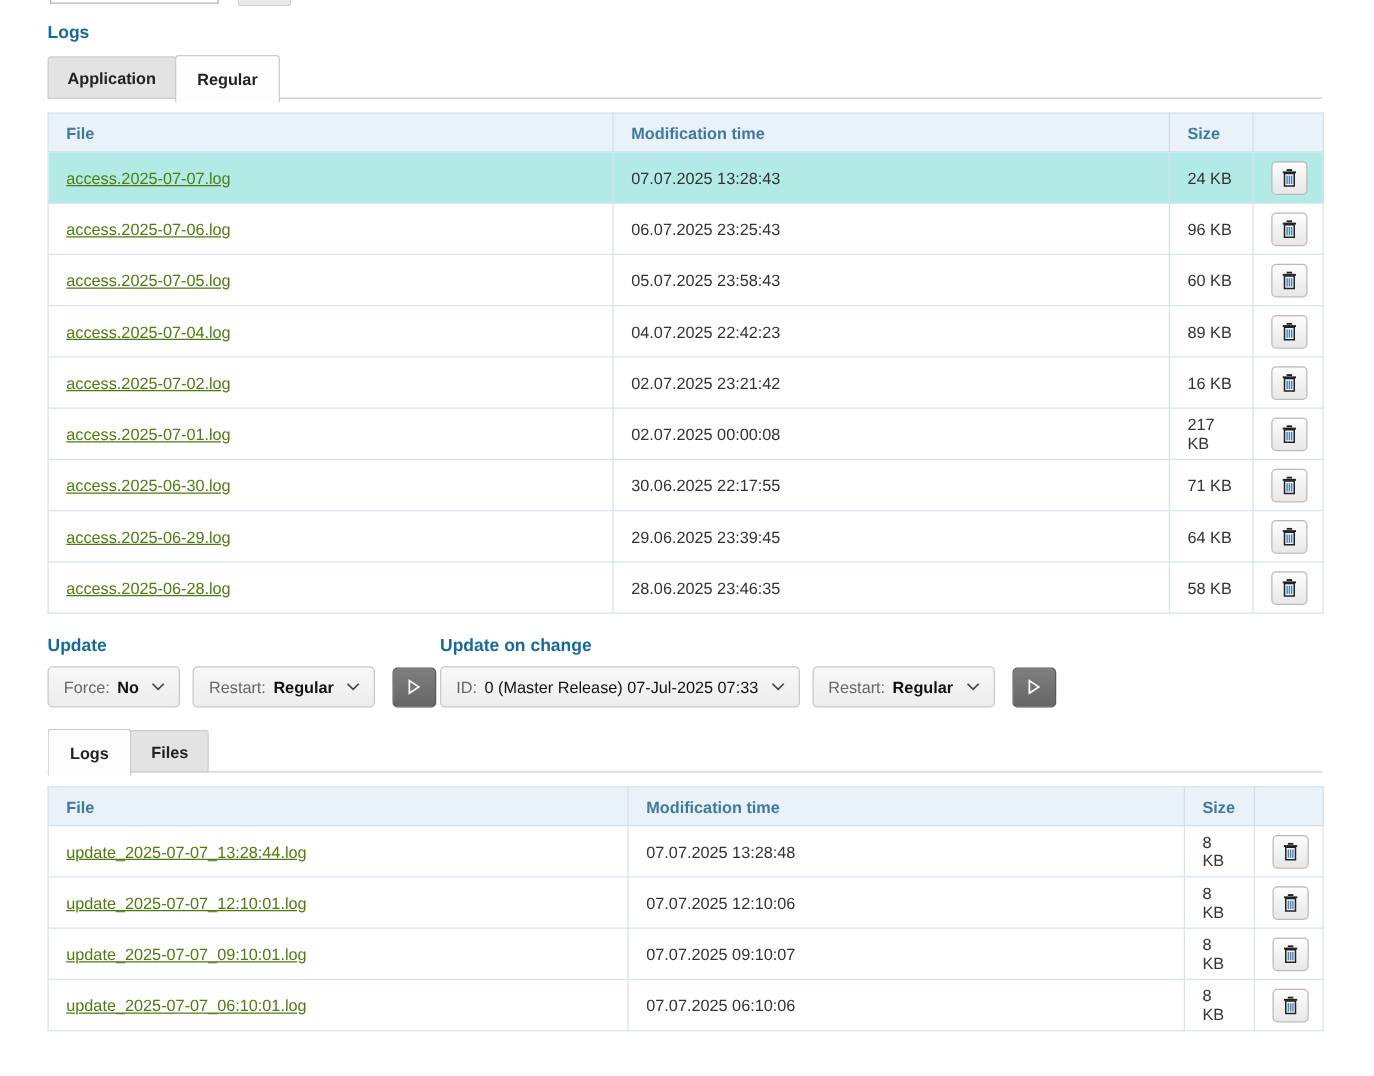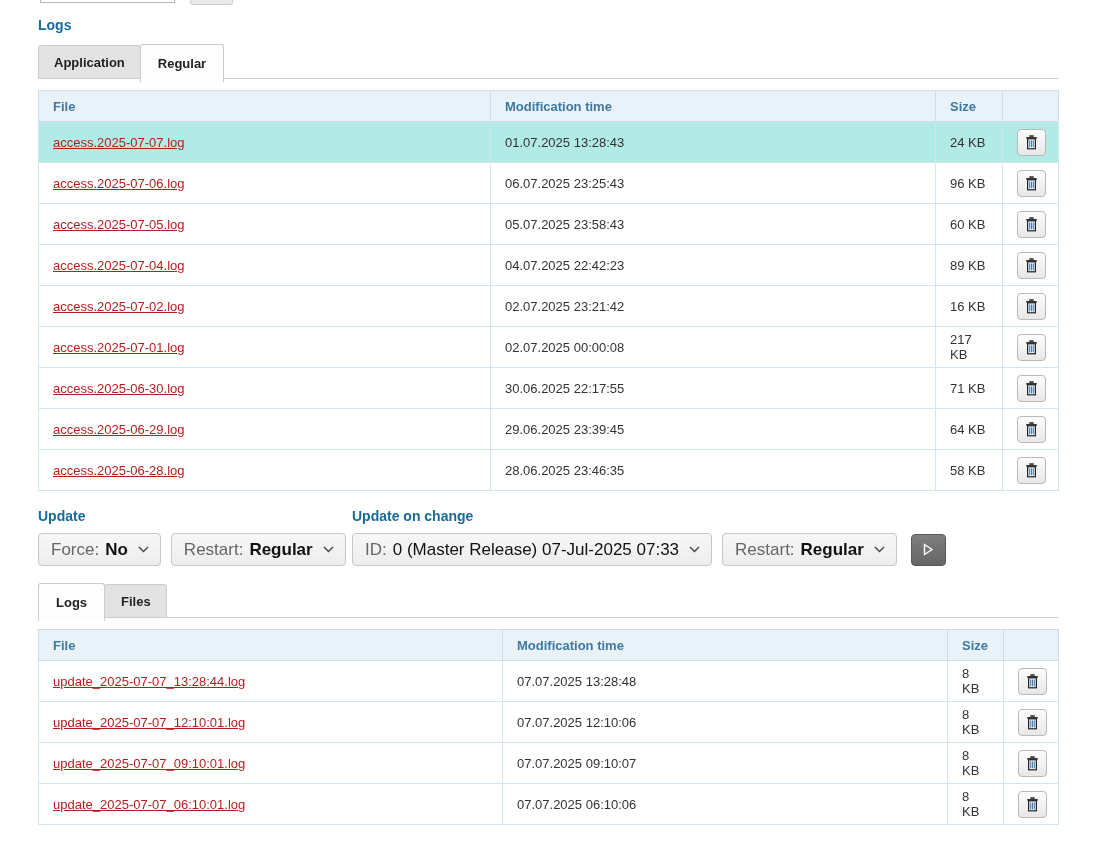--- a/index.html
+++ b/index.html
@@ -61,41 +61,41 @@
     background: #e9f2f9; color: #3e79a1; font-weight: bold;
     text-align: left; height: 31px; padding: 0 14px;
     border: 1px solid #cddfec;
   }
   table.logtable td {
     height: 41px; padding: 0 14px; border: 1px solid #d6e4ee;
     background: #fff; vertical-align: middle; color: #333;
   }
   table.logtable tr.highlight td { background: #b2ebe5; }
   table.logtable a {
-    color: #b91c1c; text-decoration: underline; cursor: pointer;
+    color: #4d7c0f; text-decoration: underline; cursor: pointer;
   }
   td.col-del, th.col-del { padding: 0; text-align: center; }
 
   .del-btn {
     width: 29px; height: 27px; border: 1px solid #b9b9b9; border-radius: 4px;
     background: linear-gradient(#fdfdfd, #e7e7e7);
     display: inline-flex; align-items: center; justify-content: center;
     cursor: pointer; vertical-align: middle;
   }
 
   
   .update-row { display: flex; margin-top: 17px; }
   .update-group-1 { width: 314px; flex: 0 0 314px; }
   .controls { display: flex; align-items: center; margin-top: 9px; }
 
   .dropdown {
     display: inline-flex; align-items: center; height: 33px;
     padding: 0 11px 0 12px; border: 1px solid #c6c6c6; border-radius: 4px;
     background: linear-gradient(#f7f7f7, #ededed);
-    font-size: 17px; cursor: pointer; white-space: nowrap;
+    font-size: 13px; cursor: pointer; white-space: nowrap;
   }
   .dd-label { color: #666; margin-right: 6px; }
   .dd-value { color: #111; font-weight: bold; margin-right: 10px; }
   .dd-value.normal { font-weight: normal; }
   .chevron { display: inline-flex; }
 
   .play-btn {
     width: 35px; height: 32px; border: 1px solid #585858; border-radius: 4px;
     background: linear-gradient(#7f7f7f, #656565);
     display: inline-flex; align-items: center; justify-content: center;
@@ -133,21 +133,21 @@
       <tr>
         <th>File</th>
         <th>Modification time</th>
         <th>Size</th>
         <th class="col-del"></th>
       </tr>
     </thead>
     <tbody>
   <tr class="highlight">
     <td class="col-file"><a href="#">access.2025-07-07.log</a></td>
-    <td class="col-mtime">01.07.2025 13:28:43</td>
+    <td class="col-mtime">07.07.2025 13:28:43</td>
     <td class="col-size">24 KB</td>
     <td class="col-del"><button class="del-btn">
   <svg width="13" height="15" viewBox="0 0 13 15" aria-hidden="true">
     <rect x="2.6" y="3.8" width="7.8" height="10" fill="#edf2f8" stroke="#222" stroke-width="1.2"></rect>
     <line x1="4.7" y1="5.5" x2="4.7" y2="12.2" stroke="#4a7fb5" stroke-width="1.1"></line>
     <line x1="6.5" y1="5.5" x2="6.5" y2="12.2" stroke="#4a7fb5" stroke-width="1.1"></line>
     <line x1="8.3" y1="5.5" x2="8.3" y2="12.2" stroke="#4a7fb5" stroke-width="1.1"></line>
     <rect x="1.2" y="2.1" width="10.6" height="1.5" fill="#222"></rect>
     <rect x="4.3" y="0.3" width="4.4" height="1.5" fill="#222"></rect>
   </svg>

